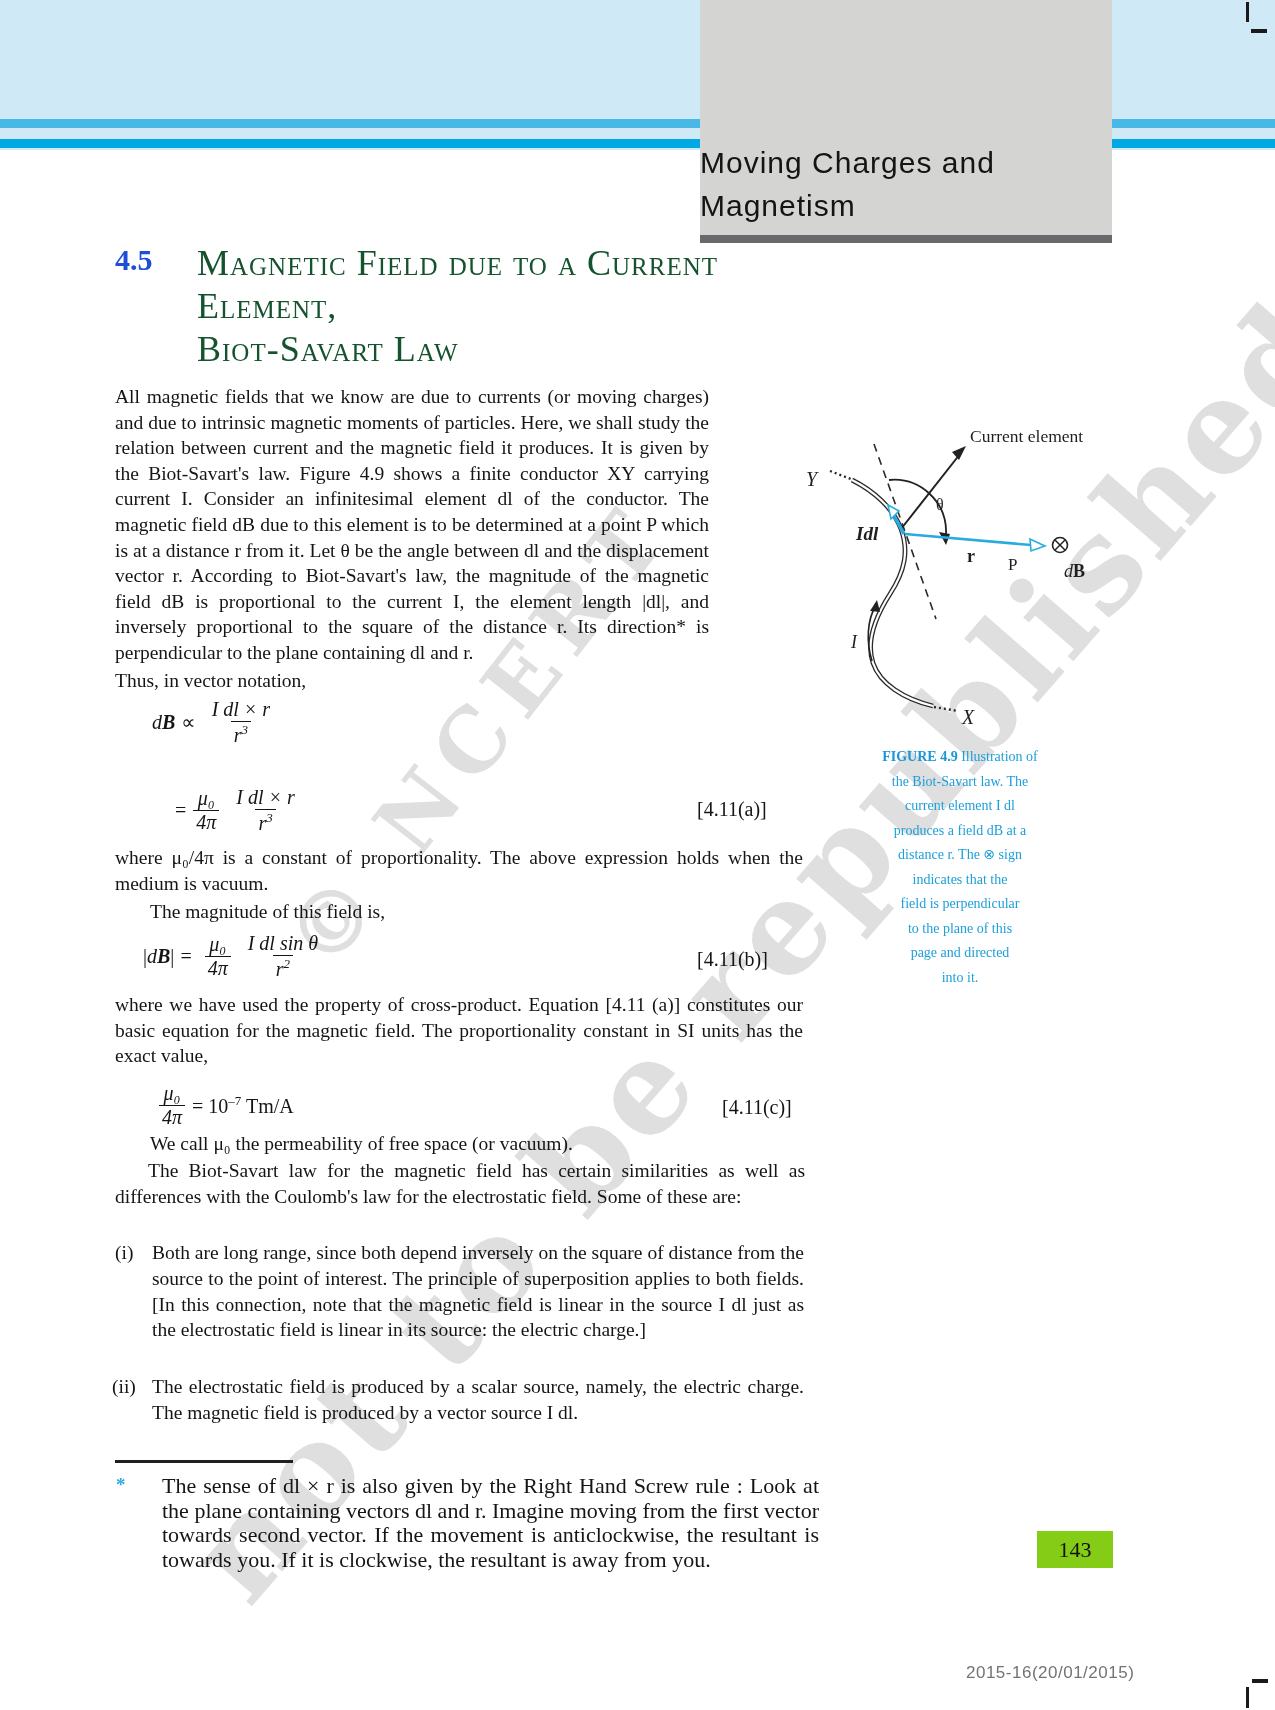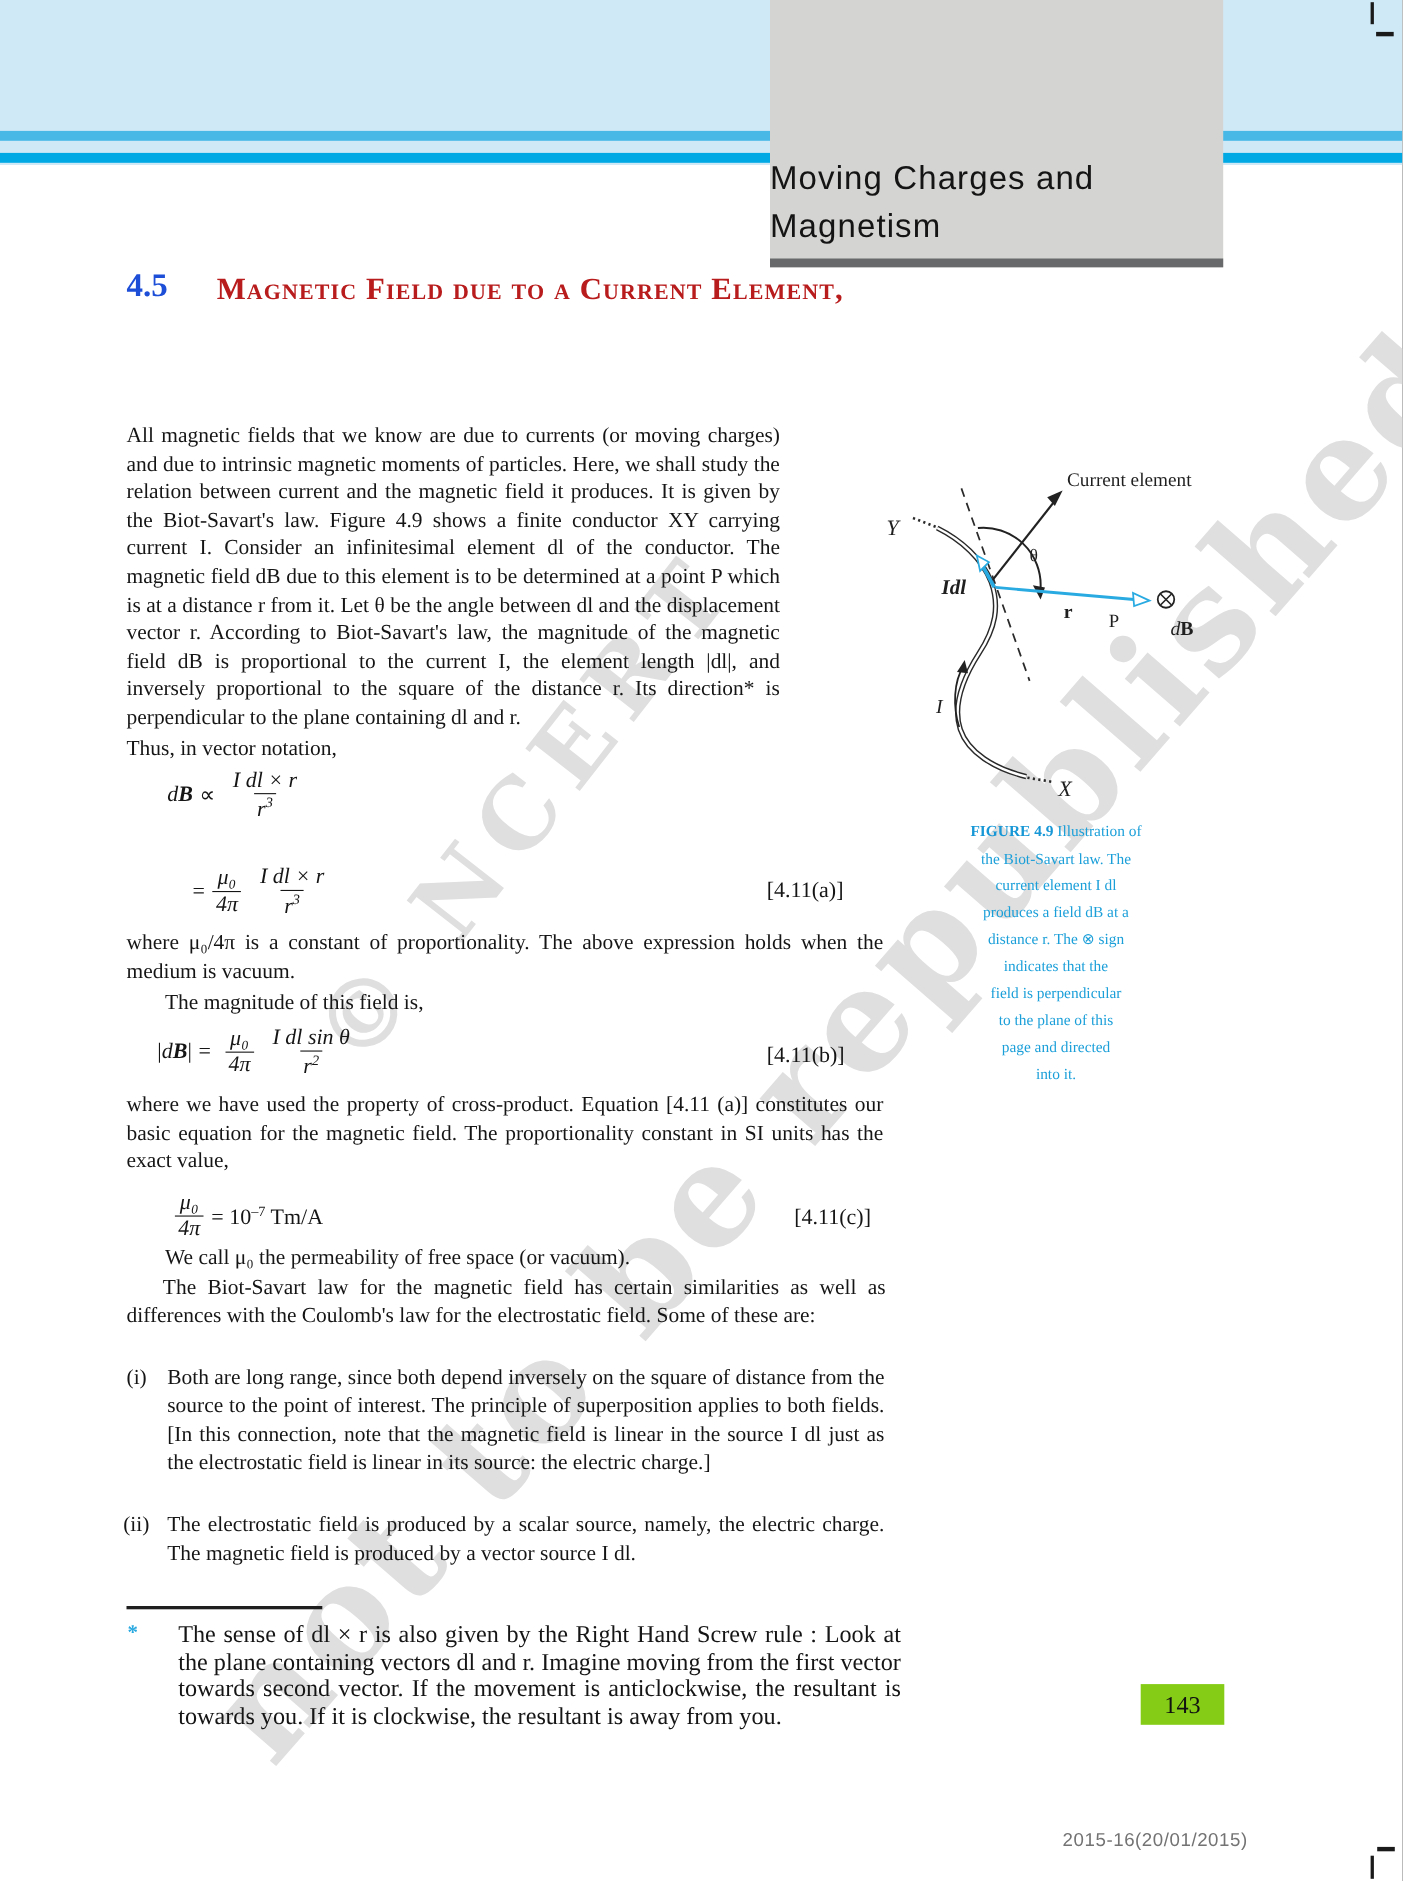--- a/index.html
+++ b/index.html
@@ -21,22 +21,22 @@
   .mark{background:#1a1a1a;z-index:5;}
 
   
   .wm{color:#dfdfdf;font-family:"DejaVu Serif",serif;font-weight:bold;white-space:nowrap;
       transform-origin:0 50%;z-index:1;}
   .wm1{left:305px;top:905px;font-size:86px;letter-spacing:14px;transform:rotate(-52deg);}
   .wm2{left:215px;top:1505px;font-size:128px;letter-spacing:6px;transform:rotate(-49deg);}
 
   
   .sec-num{left:115px;top:243px;font-size:30px;font-weight:bold;color:#1d4ed8;z-index:2;}
-  .sec-title{left:197px;top:242px;width:640px;font-variant:small-caps;font-weight:bold;
-             font-size:28px;line-height:43px;color:#b91c1c;letter-spacing:1px;z-index:2;}
+  .sec-title{left:197px;top:242px;width:640px;font-variant:small-caps;font-weight:normal;
+             font-size:36px;line-height:43px;color:#14532d;letter-spacing:1px;z-index:2;}
 
   
   .p{z-index:2;font-size:19.5px;line-height:25.6px;text-align:justify;}
   .indent{text-indent:33px;}
   .num-col{z-index:2;font-size:19.5px;line-height:25.8px;}
   .li{z-index:2;font-size:19.5px;line-height:25.8px;text-align:justify;}
 
   
   .eq{z-index:2;font-size:20px;display:flex;align-items:center;font-style:italic;}
   .eq .up{font-style:normal;}
@@ -84,20 +84,21 @@
   </div>
 
   <div class="abs mark" style="left:1246px;top:2px;width:3px;height:20px;"></div>
   <div class="abs mark" style="left:1251px;top:29px;width:16px;height:4px;"></div>
   <div class="abs mark" style="left:1246px;top:1687px;width:3px;height:21px;"></div>
   <div class="abs mark" style="left:1252px;top:1679px;width:16px;height:4px;"></div>
 
   <div class="abs sec-num">4.5</div>
   <div class="abs sec-title">
     <div>Magnetic Field due to a Current Element,</div>
+    <div>Biot-Savart Law</div>
   </div>
 
   <div class="abs p" style="left:115px;top:384px;width:594px;">All magnetic fields that we know are due to currents (or moving charges) and due to intrinsic magnetic moments of particles. Here, we shall study the relation between current and the magnetic field it produces. It is given by the Biot-Savart's law. Figure 4.9 shows a finite conductor XY carrying current I. Consider an infinitesimal element dl of the conductor. The magnetic field dB due to this element is to be determined at a point P which is at a distance r from it. Let θ be the angle between dl and the displacement vector r. According to Biot-Savart's law, the magnitude of the magnetic field dB is proportional to the current I, the element length |dl|, and inversely proportional to the square of the distance r. Its direction* is perpendicular to the plane containing dl and r.</div>
   <div class="abs p" style="left:115px;top:668px;width:400px;">Thus, in vector notation,</div>
 
   <div class="abs eq" style="left:152px;top:698px;">
     <span><i>d</i><b>B</b></span>
     <span class="up" style="margin:0 6px;">∝</span>
     <span class="frac">
       <span class="num">I dl × r</span>

